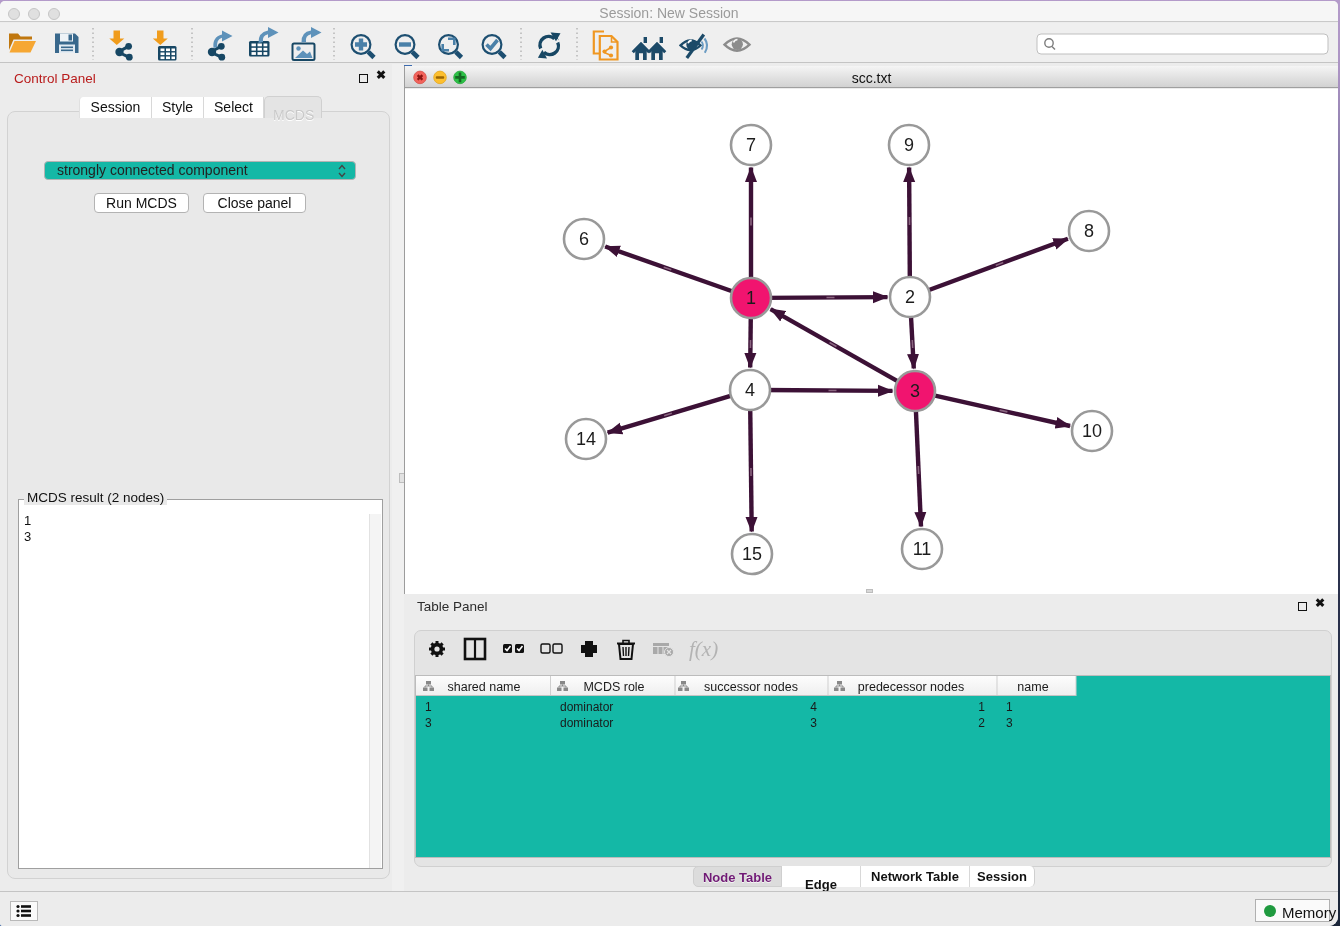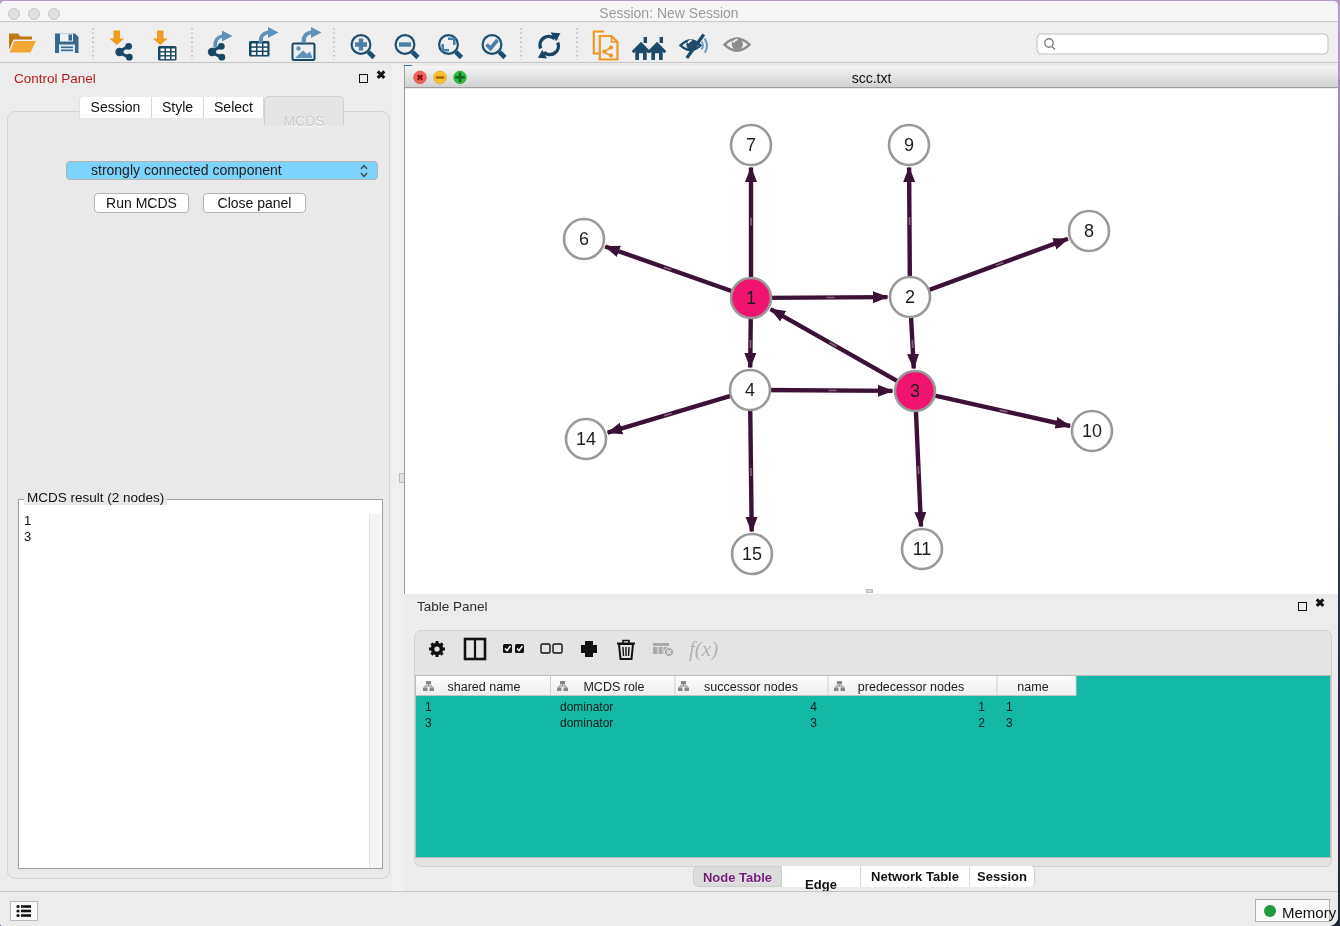--- a/index.html
+++ b/index.html
@@ -24,21 +24,21 @@
   #toolbar { position:absolute; left:0; top:22px; width:100%; height:40px; background:#efefef; border-bottom:1px solid #c4c4c4; }
   
   #cpanel { position:absolute; left:0; top:63px; width:392px; height:827px; background:#ececec; }
   #cpanel-title { position:absolute; left:14px; top:7px; font-size:13.5px; color:#b91c1c; }
   #cp-inset { position:absolute; left:7px; top:47px; width:383px; height:768px; background:#e9e9e9; border:1px solid #d2d2d2; border-radius:8px; }
   .tabs { position:absolute; top:33px; left:79px; height:21px; display:flex; }
   .tab { height:21px; background:#fff; border-right:1px solid #d8d8d8; font-size:14px; color:#111; text-align:center; line-height:21px; }
   .tab.first { border-radius:4px 0 0 0; border-left:1px solid #e0e0e0;}
   .tab.sel { background:#e4e4e4; color:#c9c9c9; border:1px solid #d0d0d0; border-bottom:none; border-radius:5px 5px 0 0; text-shadow:0 1px 0 #fff; margin-top:-1px; height:22px; }
   #opt-label { position:absolute; left:0; top:72px; width:392px; text-align:center; font-size:14px; color:#222; }
-  #dropdown { position:absolute; left:44px; top:97px; width:312px; height:19px; background:#7dd3fc; border:1px solid #b3b3b3; border-radius:4px; font-size:14px; color:#222; line-height:17px; padding-left:24px;margin-left:22px; }
+  #dropdown { position:absolute; left:44px; top:97px; width:312px; height:19px; background:#14b8a6; border:1px solid #b3b3b3; border-radius:4px; font-size:14px; color:#222; line-height:17px; padding-left:12px; }
   .btn { position:absolute; height:20px; background:#fff; border:1px solid #b3b3b3; border-radius:4px; font-size:14px; color:#111; text-align:center; line-height:18px; }
   #mcds-box { position:absolute; left:18px; top:435px; width:365px; height:370px; background:#fff; border:1px solid #9f9f9f; }
   #mcds-legend { position:absolute; left:24px; top:426px; background:#e9e9e9; padding:0 3px; font-size:13.5px; color:#111; }
   #mcds-scroll { position:absolute; right:1px; top:14px; width:12px; height:354px; background:#f4f4f4; border-left:1px solid #e2e2e2;}
   
   #vsplit { position:absolute; left:392px; top:63px; width:12px; height:827px; background:#f0f0f0; }
   #vgrip { position:absolute; left:399px; top:472px; width:6px; height:10px; background:#e2e2e2; border:1px solid #bdbdbd; }
   
   #net { position:absolute; left:404px; top:65px; width:934px; height:528px; border-left:1px solid #9c9c9c; }
   #net-titlebar { position:absolute; left:0; top:0; width:100%; height:22px;
@@ -219,21 +219,21 @@
   </div>
   <div id="cpanel">
     <div id="cpanel-title">Control Panel</div>
     <div style="position:absolute; right:24px; top:10px; width:9px; height:9px; border:1.5px solid #111;"></div>
     <div style="position:absolute; right:6px; top:4px; font-size:12px; font-weight:bold; color:#111;">✖</div>
     <div id="cp-inset"></div>
     <div class="tabs">
       <div class="tab first" style="width:73px; padding:0;">Session</div>
       <div class="tab" style="width:52px; padding:0;">Style</div>
       <div class="tab" style="width:60px; padding:0;">Select</div>
-      <div class="tab sel" style="width:80px; padding:14px;">MCDS</div>
+      <div class="tab sel" style="width:58px; padding:8px;">MCDS</div>
     </div>
     <div id="dropdown">strongly connected component
       <svg width="10" height="14" viewBox="0 0 10 14" style="position:absolute; right:8px; top:2px;">
         <path d="M2 5 L5 1.5 L8 5" fill="none" stroke="#444" stroke-width="1.4"></path>
         <path d="M2 9 L5 12.5 L8 9" fill="none" stroke="#444" stroke-width="1.4"></path>
       </svg>
     </div>
     <div class="btn" style="left:94px; top:129px; width:95px;">Run MCDS</div>
     <div class="btn" style="left:203px; top:129px; width:103px;">Close panel</div>
     <div id="mcds-box">

